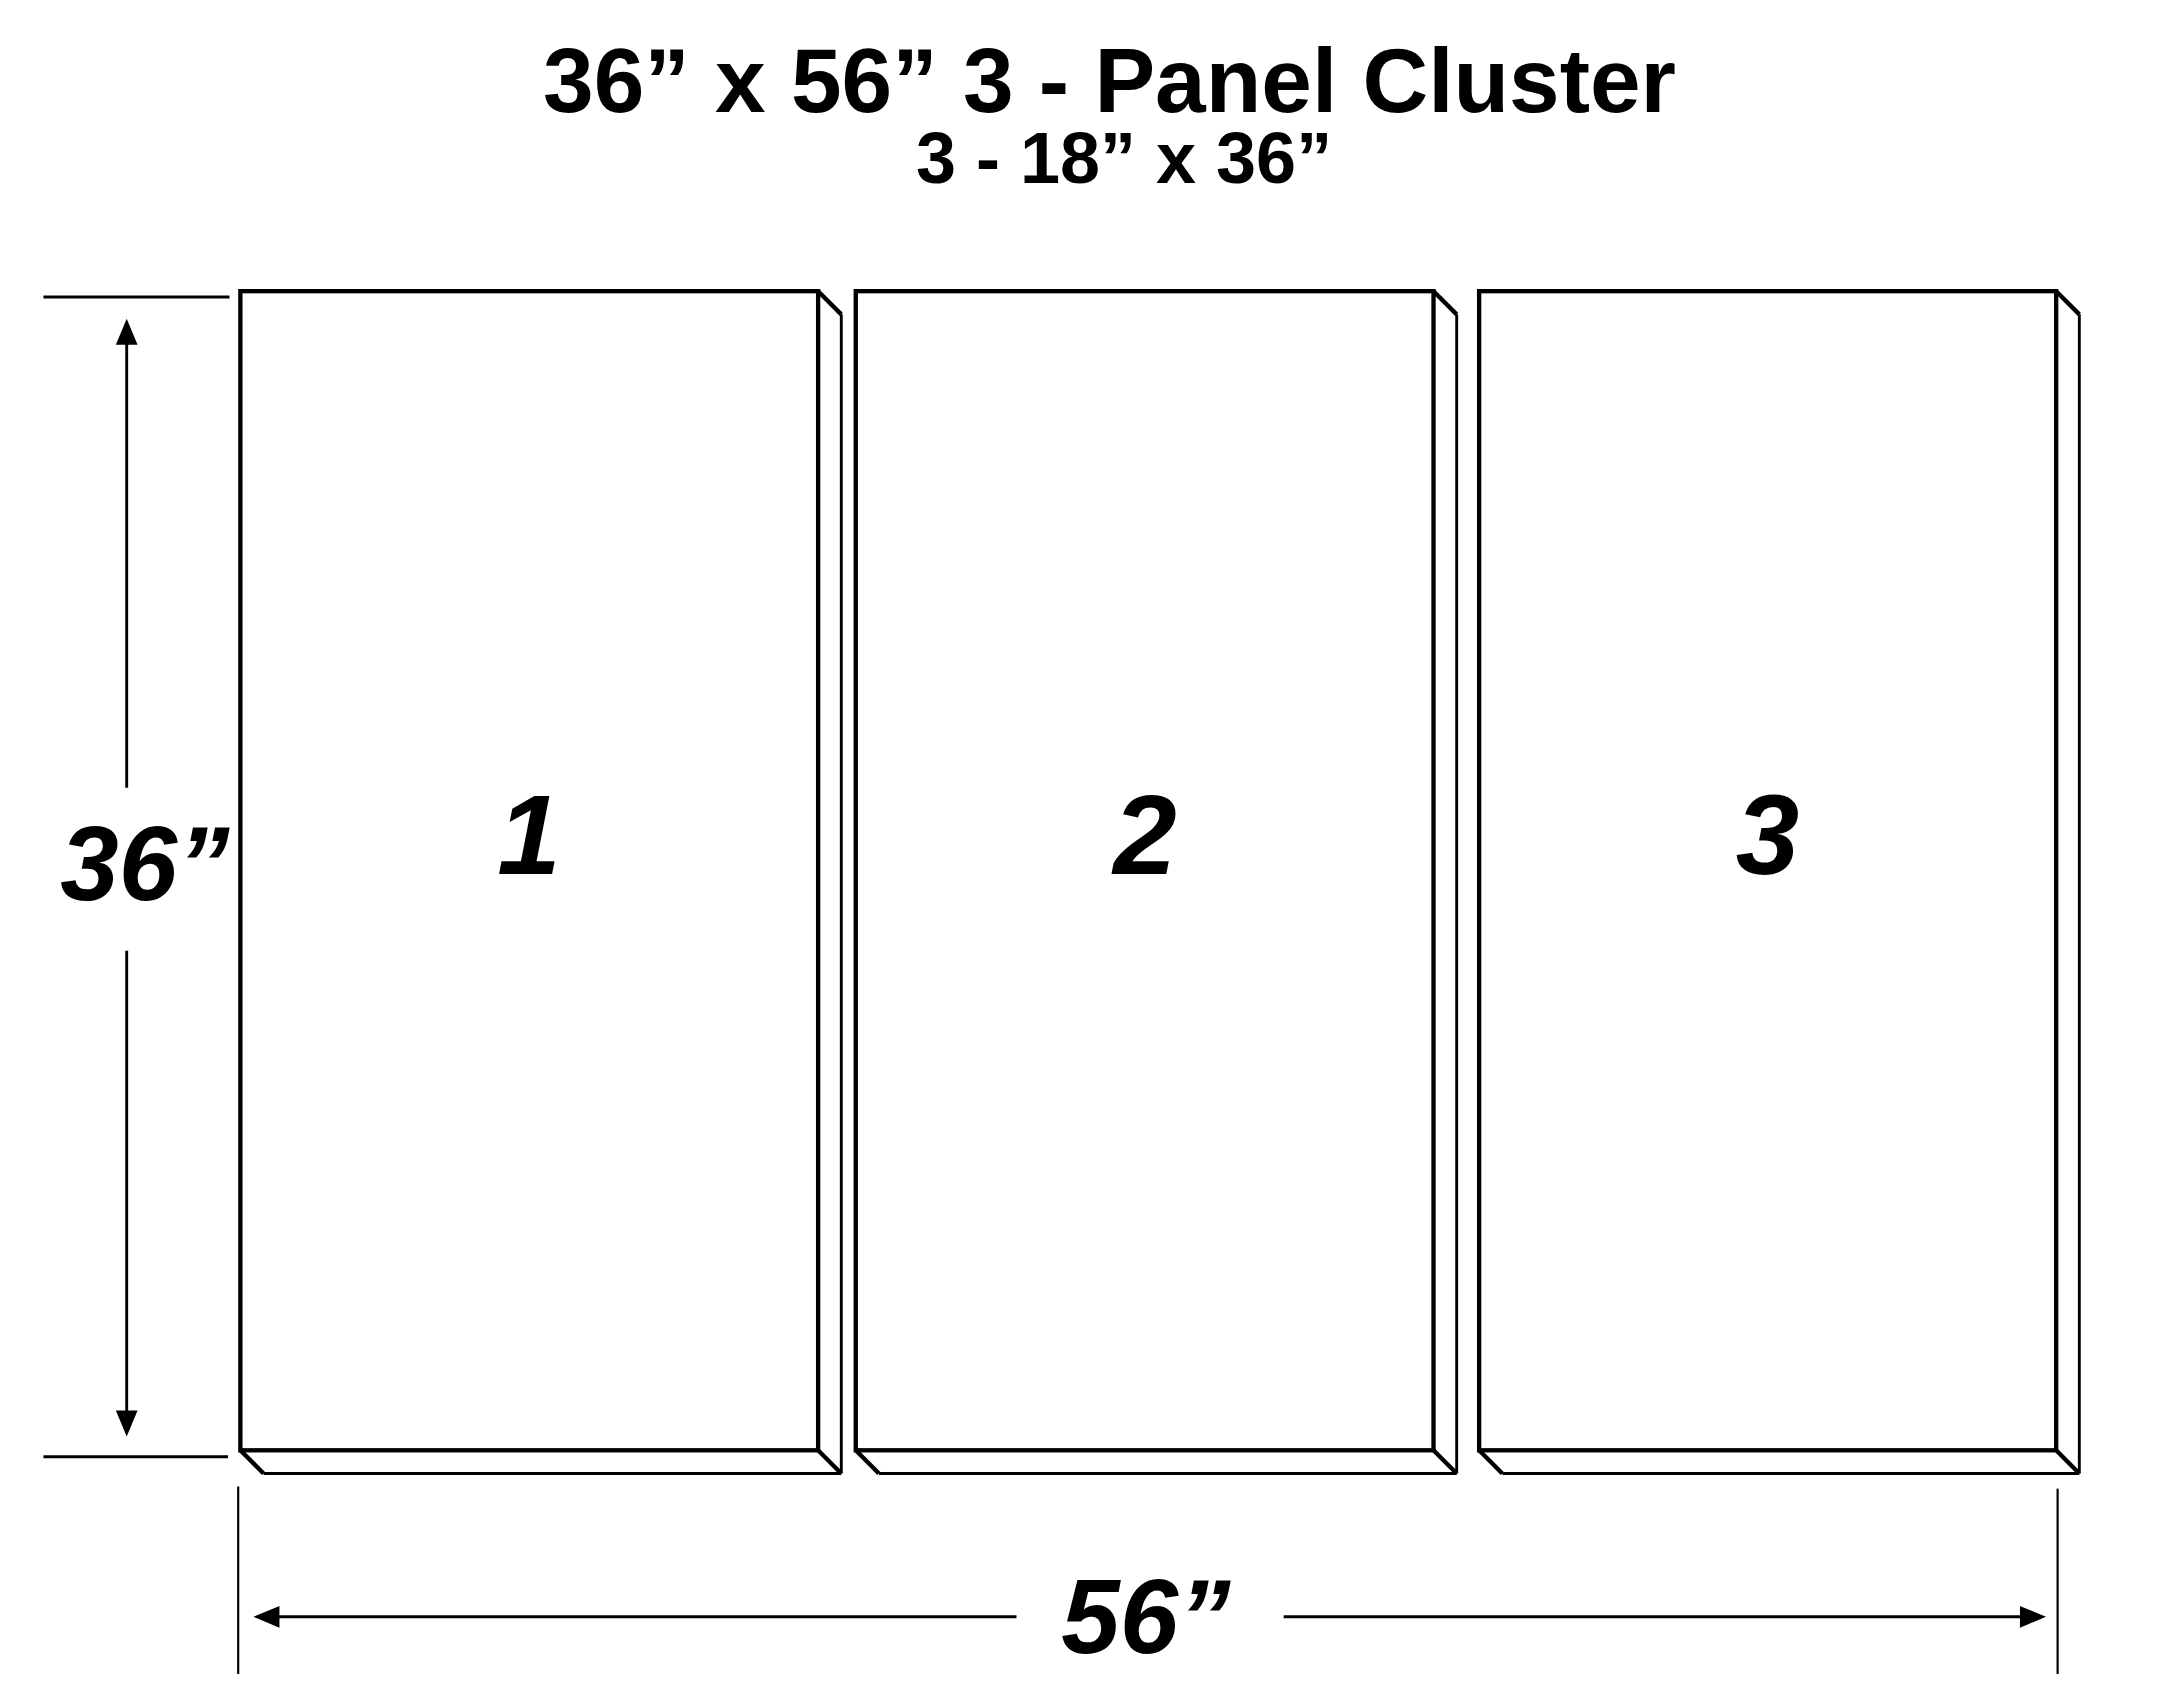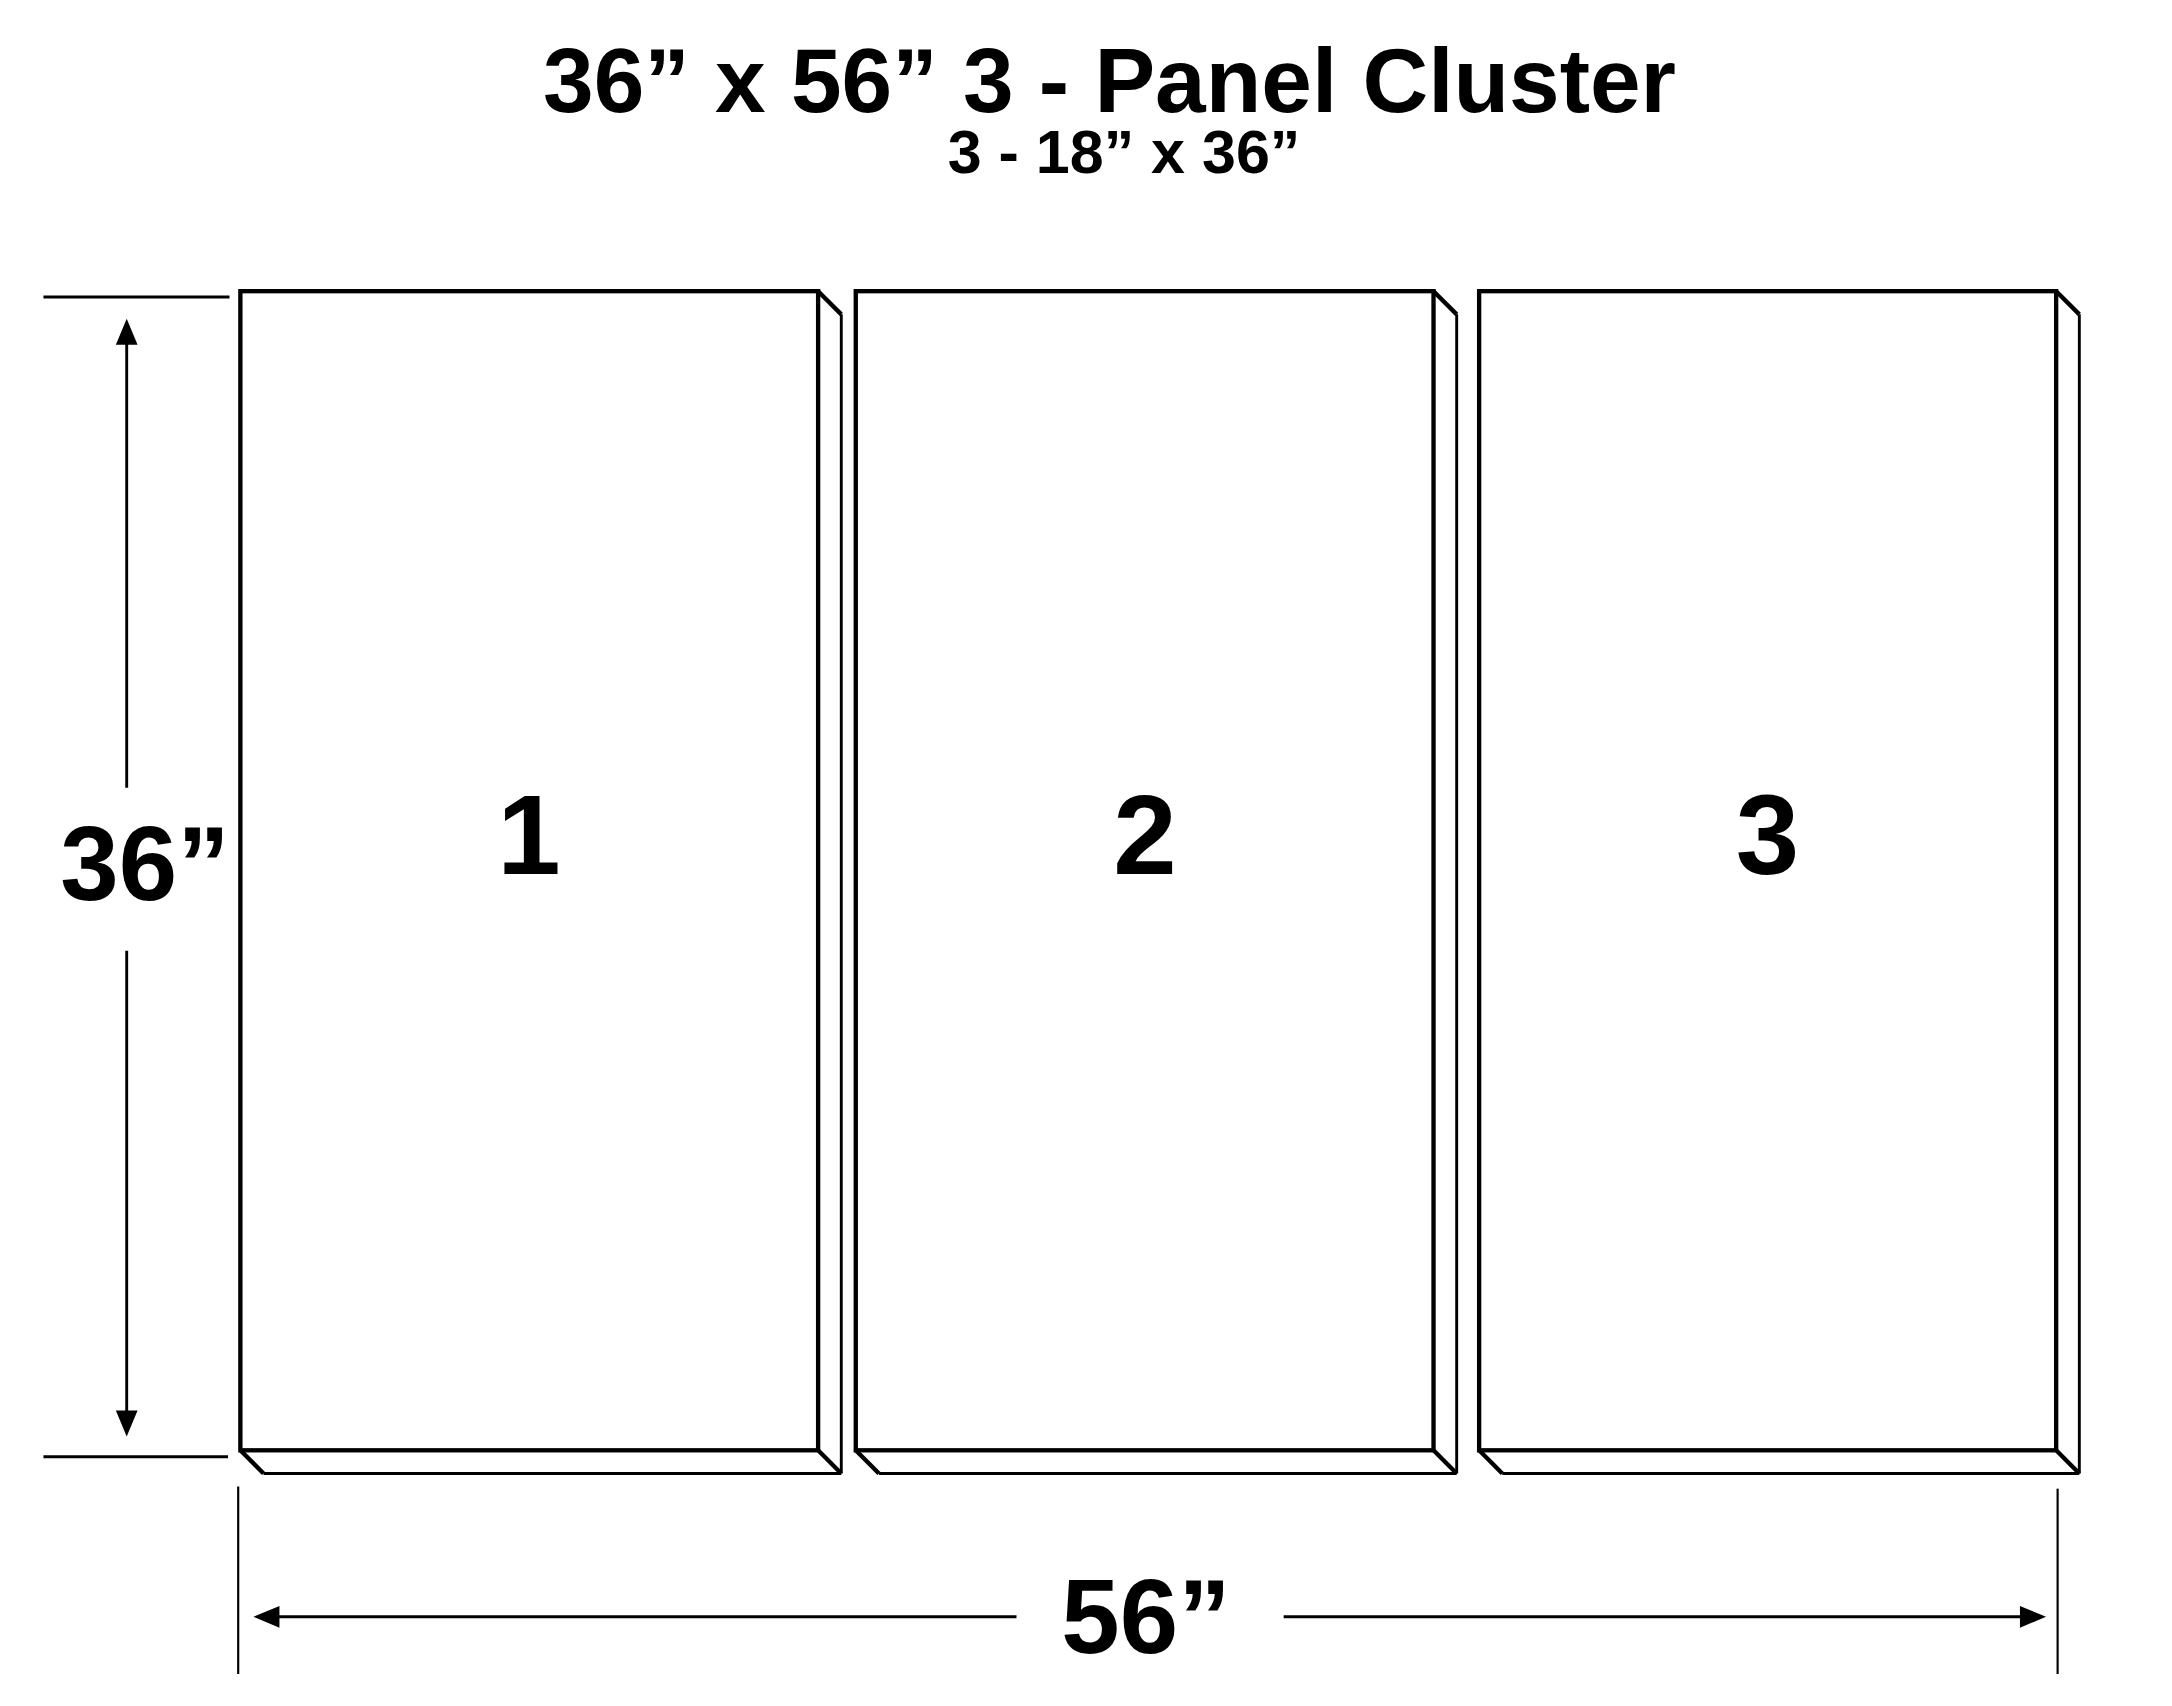--- a/index.html
+++ b/index.html
@@ -22,20 +22,21 @@
     top: 0;
     width: 2172px;
     height: 1706px;
   }
   .txt {
     position: absolute;
     font-weight: bold;
     color: #000000;
     line-height: 1;
     white-space: nowrap;
+    font-style: italic;
   }
   .title-block {
     position: absolute;
     left: 83px;
     right: 0;
     top: 0;
     text-align: center;
   }
   .title-line1 {
     position: absolute;
@@ -43,21 +44,21 @@
     top: 35px;
     font-size: 91px;
     font-weight: bold;
     line-height: 1;
     text-align: center;
   }
   .title-line2 {
     position: absolute;
     left: 29px; right: 0;
     top: 122px;
-    font-size: 61px;
+    font-size: 72px;
     font-weight: bold;
     line-height: 1;
     text-align: center;
   }
   .panel-number {
     top: 778px;
     font-size: 114px;
     text-align: center;
   }
   #num-1 { left: 240px;  width: 578px; }

